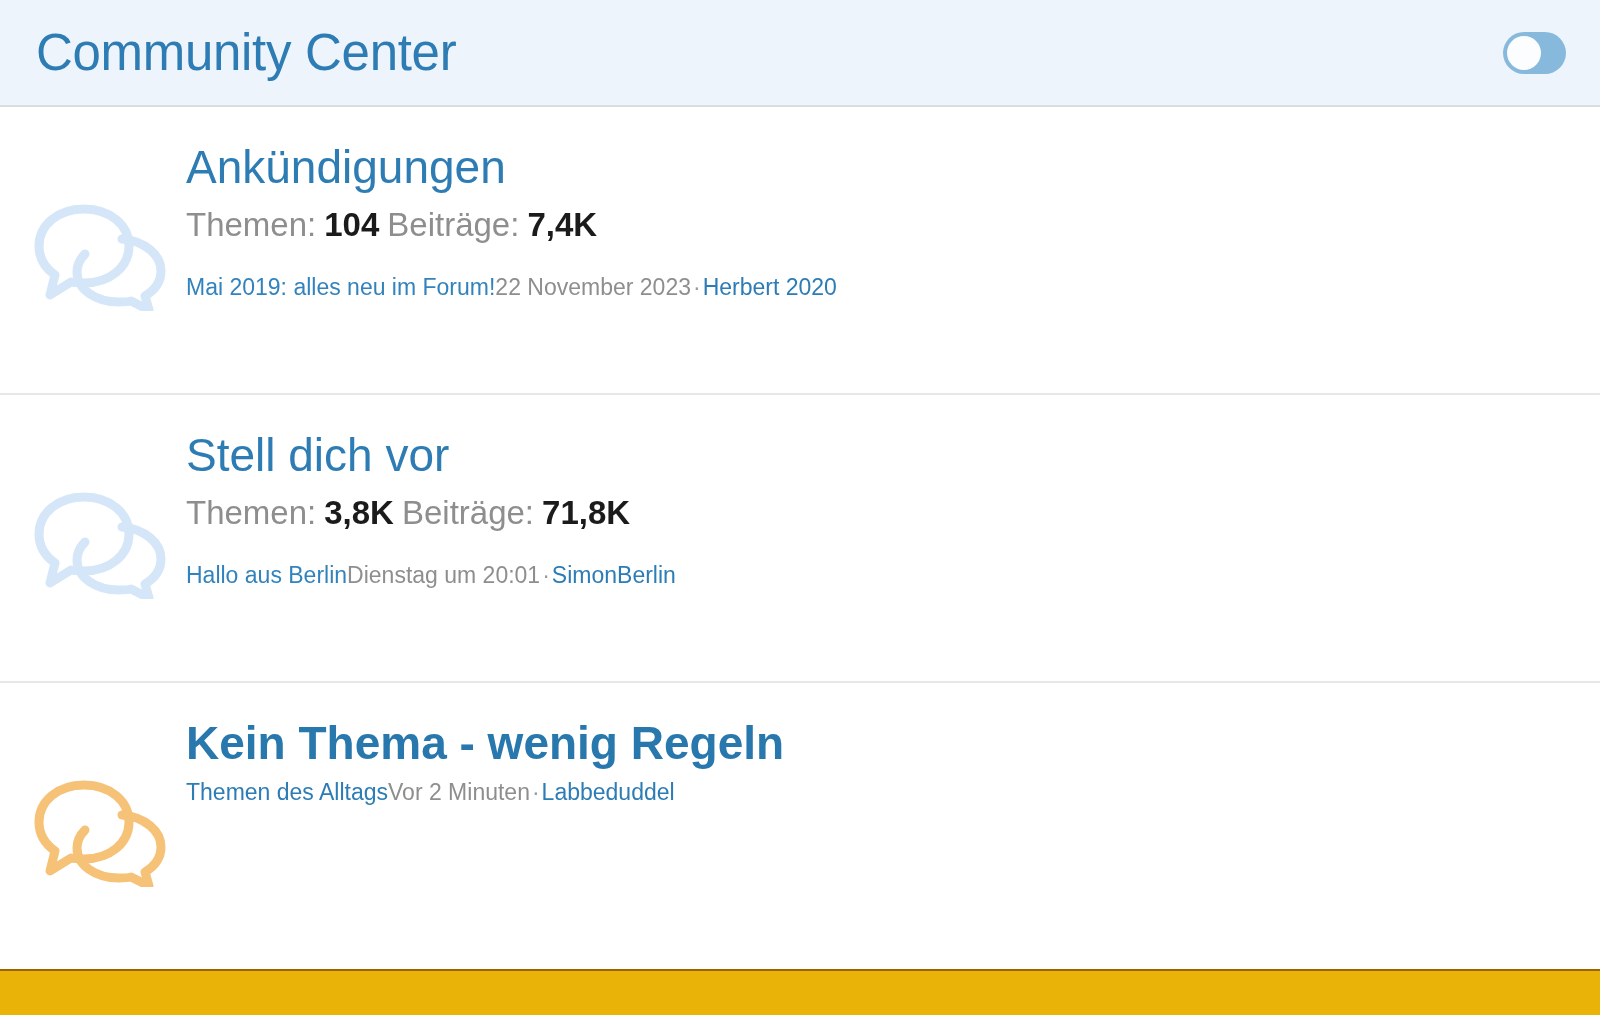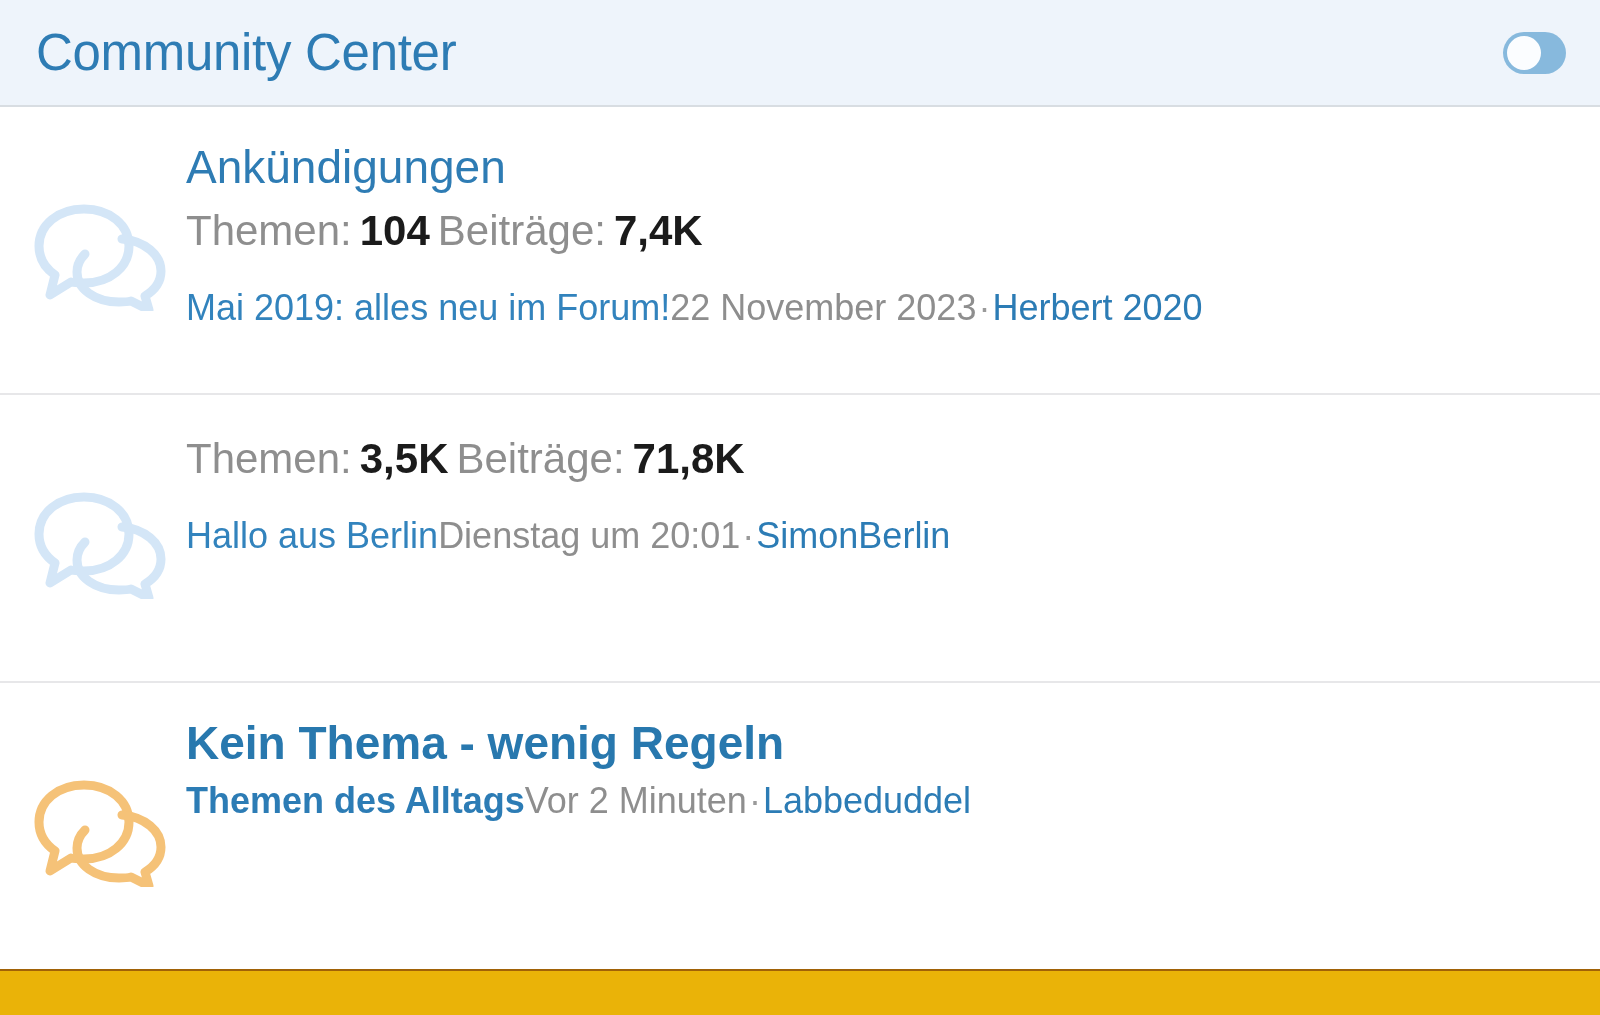--- a/index.html
+++ b/index.html
@@ -108,52 +108,51 @@
     white-space: nowrap;
     margin: 0 0 10px 0;
     cursor: pointer;
   }
   .node-title.unread {
     font-weight: 700;
     color: #2878ae;
   }
 
   .node-stats {
-    font-size: 42px;
+    font-size: 33px;
     line-height: 1.32;
     color: #8e8e8e;
     font-weight: 400;
     white-space: nowrap;
     margin-bottom: 28px;
   }
   .node-stats .stat-value {
     color: #1b1b1b;
     font-weight: 700;
   }
   .node-stats .stat-value.bolder {
     font-weight: 700;
   }
   .node-stats .stat-sep {
     display: inline-block;
     width: 8px;
   }
 
   .node-last {
-    font-size: 36px;
+    font-size: 23px;
     line-height: 1.2;
     color: #8e8e8e;
     white-space: nowrap;
   }
   .node-last .thread-link {
     color: #3283bd;
     cursor: pointer;
   }
   .node-last .thread-link.unread {
     color: #2c7cb5;
-    font-weight: bold;
   }
   .node-last .thread-meta {
     color: #8e8e8e;
   }
   .node-last .author-link {
     color: #2c7cb5;
     cursor: pointer;
   }
   .node-last .dot {
     color: #9a9a9a;
@@ -193,22 +192,23 @@
     </div>
 
     <div class="node-row">
       <div class="node-icon-cell">
         <svg width="132" height="108" viewBox="0 0 132 108">
           <path d="M50 6 C24 6 5 22 5 43 C5 55 11 65 21 72 L16 92 L37 79 C41 80 45 80 50 80 C76 80 95 64 95 43 C95 22 76 6 50 6 Z" fill="none" stroke="#d4e6f7" stroke-width="9" stroke-linejoin="round"></path>
           <path d="M88 36 C111 38 127 52 127 68 C127 78 121 87 111 93 L115 107 L97 98 C93 99 89 99 85 99 C61 99 43 86 43 69 C43 62 46 56 51 51" fill="none" stroke="#d4e6f7" stroke-width="9" stroke-linejoin="round" stroke-linecap="round"></path>
         </svg>
       </div>
       <div class="node-body">
+        <div class="node-title">Stell dich vor</div>
         <div class="node-stats">
-          <span>Themen:</span><span class="stat-sep"></span><span class="stat-value">3,5K</span><span class="stat-sep"></span><span>Beiträge:</span><span class="stat-sep"></span><span class="stat-value">71,8K</span>
+          <span>Themen:</span><span class="stat-sep"></span><span class="stat-value">3,8K</span><span class="stat-sep"></span><span>Beiträge:</span><span class="stat-sep"></span><span class="stat-value">71,8K</span>
         </div>
         <div class="node-last">
           <span class="thread-link">Hallo aus Berlin</span><span class="stat-sep"></span><span class="thread-meta">Dienstag um 20:01</span><span class="stat-sep"></span><span class="dot">·</span><span class="stat-sep"></span><span class="author-link">SimonBerlin</span>
         </div>
       </div>
     </div>
 
     <div class="node-row">
       <div class="node-icon-cell">
         <svg width="132" height="108" viewBox="0 0 132 108">

